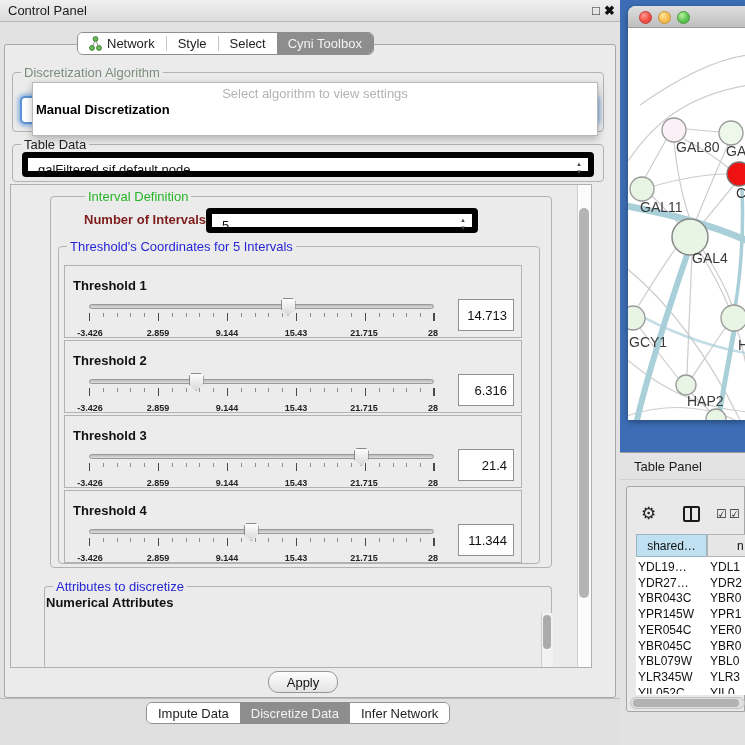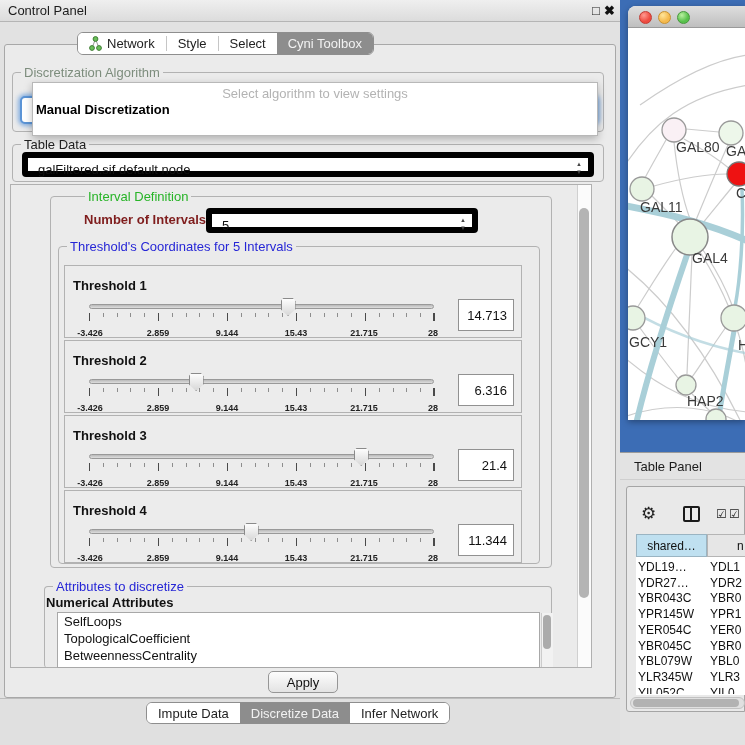--- a/index.html
+++ b/index.html
@@ -94,21 +94,21 @@
   #attr-title { color:#2626d6; }
   #num-attr { left:46px; top:595px; font-size:13px; font-weight:bold; color:#111; }
   #attr-list { left:57px; top:612px; width:483px; height:56px; background:#fff;
     border:1px solid #a8a8a8; overflow:hidden; }
   .attr-item { font-size:13px; color:#111; padding:1px 0 1px 6px; line-height:15px; }
   #attr-sb { left:541px; top:613px; width:12px; height:54px; background:#f2f2f2;
     border-left:1px solid #ccc; }
   #attr-sb-thumb { left:543px; top:615px; width:8px; height:34px; background:#ababab; border-radius:4px; }
 
   #apply-btn { left:268px; top:671px; width:70px; height:22px;
-    background:linear-gradient(#fdfdfd,#e3e3e3); border:1px solid #969696; border-radius:5px;
+    background:linear-gradient(#fdfdfd,#e3e3e3); border:1px solid #969696; border-radius:10px;
     font-size:13px; color:#111; text-align:center; padding-top:3px; z-index:8; }
 
   #bottom-strip { left:0; top:698px; width:620px; height:47px; background:#e0e0e0;
     border-top:1px solid #bdbdbd; }
   #btabs { left:146px; top:702px; height:22px; display:flex; z-index:9;
     background:#fff; border:1px solid #8e8e8e; border-radius:6px; overflow:hidden; }
 
   
   #net-frame { left:620px; top:0; width:125px; height:452px; background:#3c6db5; }
   #mac-win { left:628px; top:6px; width:117px; height:414px; background:#fff;
@@ -282,25 +282,20 @@
       <span class="tlb p3">15.43</span>
       <span class="tlb p4">21.715</span>
       <span class="tlb p5">28</span>
     <div class="thr-value">11.344</div>
   </div>
 
   <div class="group" id="attr-group">
     <span class="gtitle" id="attr-title">Attributes to discretize</span>
   </div>
   <span class="abs" id="num-attr">Numerical Attributes</span>
-  <div class="abs" id="attr-list">
-    <div class="attr-item">SelfLoops</div>
-    <div class="attr-item">TopologicalCoefficient</div>
-    <div class="attr-item">BetweennessCentrality</div>
-  </div>
   <div class="abs" id="attr-sb"></div>
   <div class="abs" id="attr-sb-thumb"></div>
 
   <div class="abs" id="apply-btn">Apply</div>
 
   <div class="abs" id="bottom-strip"></div>
   <div class="abs" id="btabs">
     <div class="tab">
         <span>Impute Data</span>
       </div>

